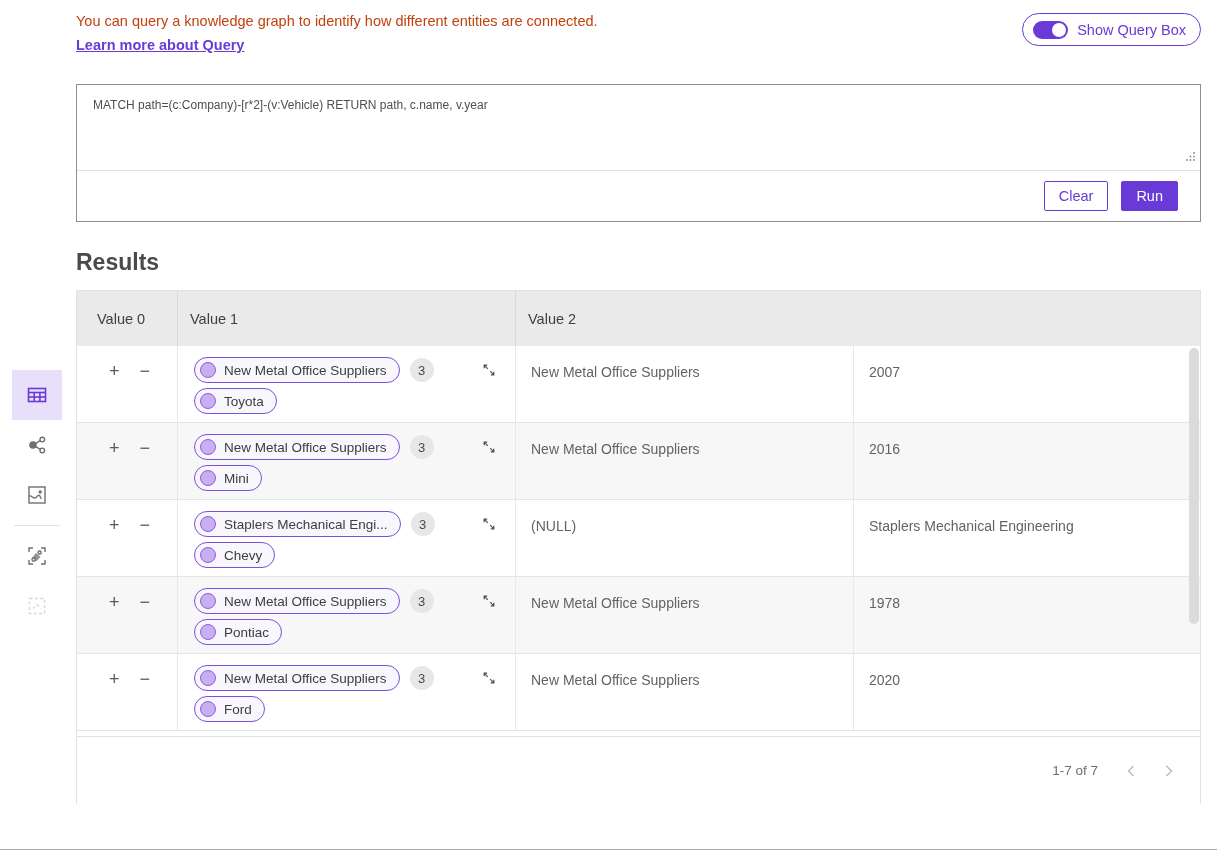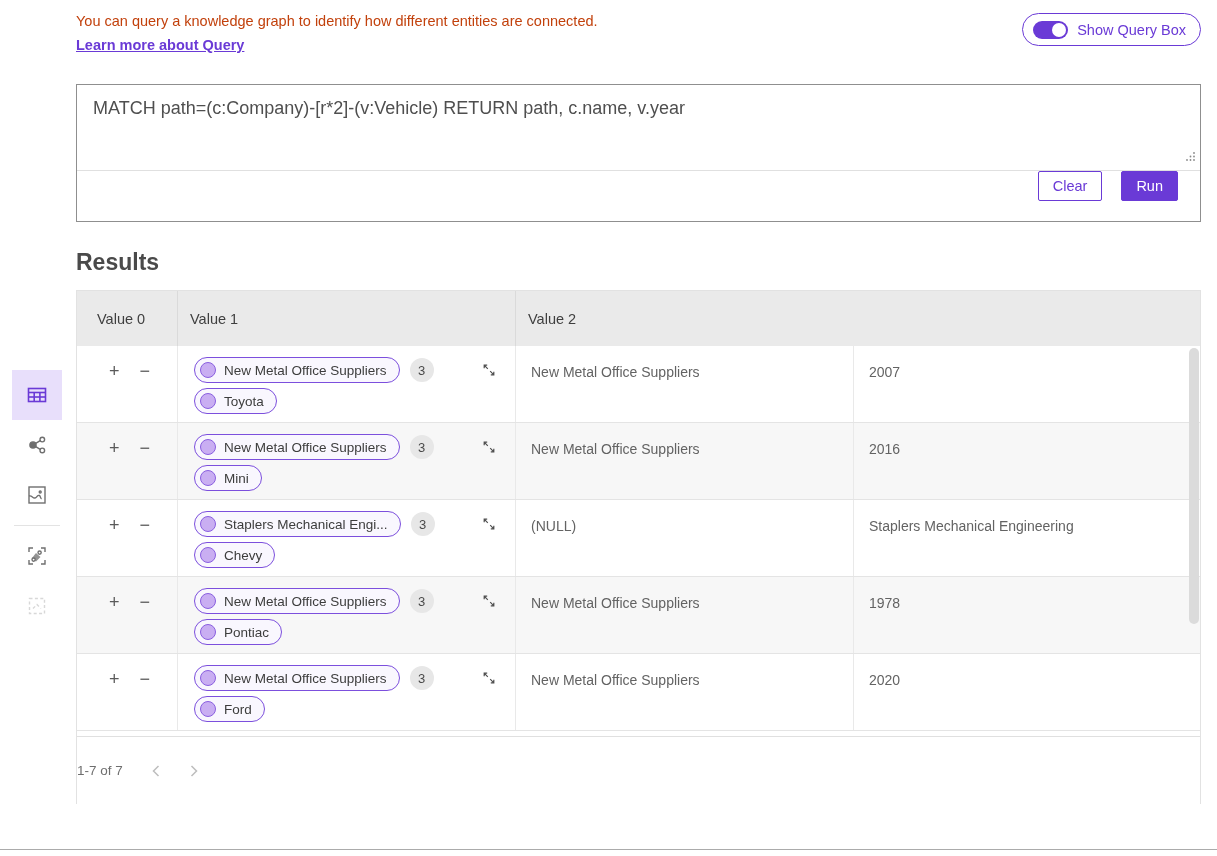--- a/index.html
+++ b/index.html
@@ -34,23 +34,23 @@
   .toggle-pill{height:33px;border:1px solid var(--accent);border-radius:17px;background:#fff;
     display:flex;align-items:center;gap:9px;padding:0 14px 0 10px;color:var(--accent);
     font-size:14.5px;cursor:pointer;font-family:inherit;}
   .switch{width:35px;height:18px;border-radius:9px;background:var(--accent);position:relative;flex:0 0 auto;}
   .knob{position:absolute;right:2px;top:2px;width:14px;height:14px;border-radius:50%;background:#fff;}
 
   
   .query-box{margin-top:30px;border:1px solid #8f8f8f;background:#fff;}
   .qb-editor{position:relative;height:86px;border-bottom:1px solid #e0e0e0;}
   .qb-editor textarea{width:100%;height:100%;border:none;outline:none;resize:none;background:transparent;
-    padding:13px 16px;font-family:inherit;font-size:18px;color:#4f4f4f;}
+    padding:13px 16px;font-family:inherit;font-size:12px;color:#4f4f4f;}
   .grip{position:absolute;right:4px;bottom:4px;pointer-events:none;}
-  .qb-footer{height:50px;display:flex;align-items:flex-start;justify-content:flex-end;gap:19px;padding-right:22px;}
+  .qb-footer{height:50px;display:flex;align-items:center;justify-content:flex-end;gap:13px;padding-right:22px;}
   .btn{height:30px;padding:0 14px;font-size:14.5px;border-radius:2px;cursor:pointer;font-family:inherit;}
   .btn-clear{background:#fff;border:1px solid var(--accent);color:var(--accent);}
   .btn-run{background:var(--accent);border:1px solid var(--accent);color:#fff;}
 
   
   .results-title{margin:27px 0 0;font-size:23px;font-weight:700;color:#4a4a4a;}
   .results-panel{margin-top:14px;border:1px solid #e2e2e2;border-bottom:none;}
   .t-header{display:grid;grid-template-columns:100px 338px 338px 1fr;background:#eaeaea;height:55px;}
   .t-header .hcell{display:flex;align-items:center;padding-left:12px;font-size:14.5px;color:#3f3f3f;border-left:1px solid #dadada;}
   .t-header .hcell:first-child{border-left:none;padding-left:20px;}
@@ -68,21 +68,21 @@
     align-items:center;padding:0 12px 0 5px;gap:8px;font-size:13.5px;color:#3d3d3d;cursor:pointer;white-space:nowrap;}
   .node-dot{width:16px;height:16px;border-radius:50%;background:var(--node-fill);border:1.5px solid var(--node-border);flex:0 0 auto;}
   .badge{width:24px;height:24px;border-radius:50%;background:#e7e7e7;display:flex;align-items:center;justify-content:center;
     font-size:13px;color:#4a4a4a;margin-left:10px;flex:0 0 auto;}
   .expand-btn{margin-left:auto;background:none;border:none;padding:0;cursor:pointer;display:flex;}
   .val-cell{padding:18px 0 0 15px;font-size:14px;color:#636363;}
 
   .scroll-track{position:absolute;top:0;right:0;width:12px;height:100%;}
   .scroll-thumb{position:absolute;top:2px;right:1px;width:10px;height:276px;border-radius:5px;background:#dbdbdb;cursor:pointer;}
 
-  .t-footer{height:68px;border-top:1px solid #e0e0e0;display:flex;align-items:center;
+  .t-footer{height:68px;border-top:1px solid #e0e0e0;display:flex;align-items:center;justify-content:flex-end;
     gap:28px;padding-right:26px;font-size:13.5px;color:#6e6e6e;background:#fff;}
   .chev-btn{background:none;border:none;padding:0;cursor:pointer;display:flex;}
   .bottom-line{position:absolute;left:0;width:1217px;top:849px;border-top:1px solid #ababab;}
 </style>
 </head>
 <body>
 
 <div class="page">
 
   <aside class="sidebar">

